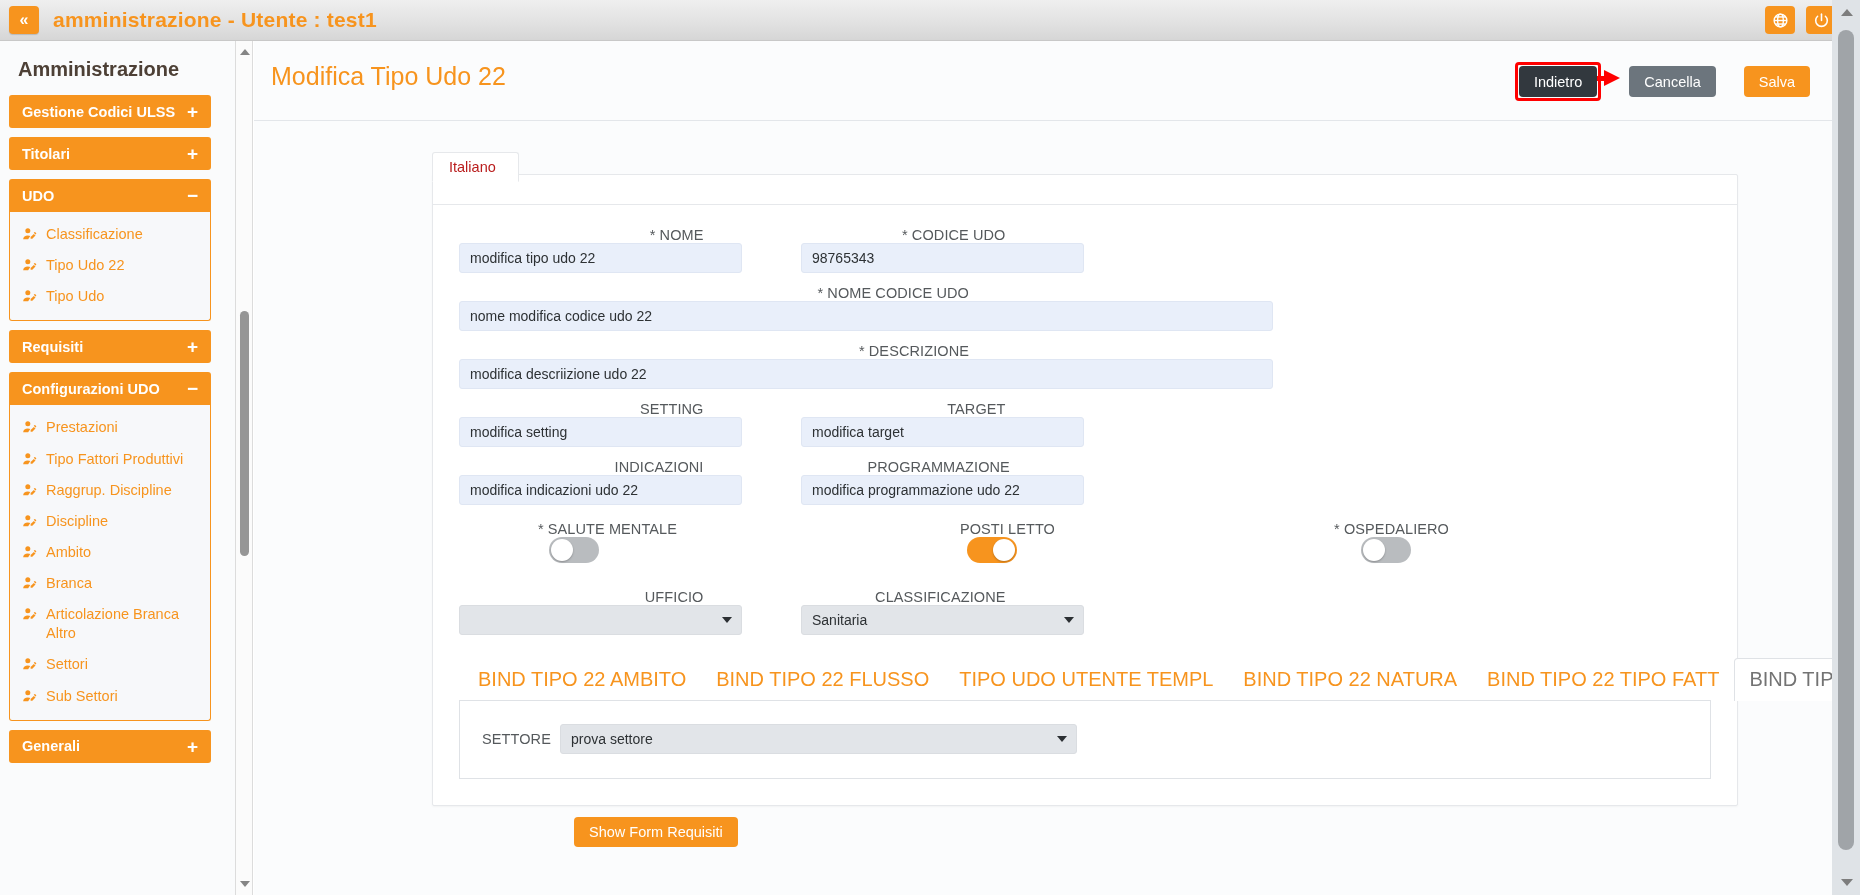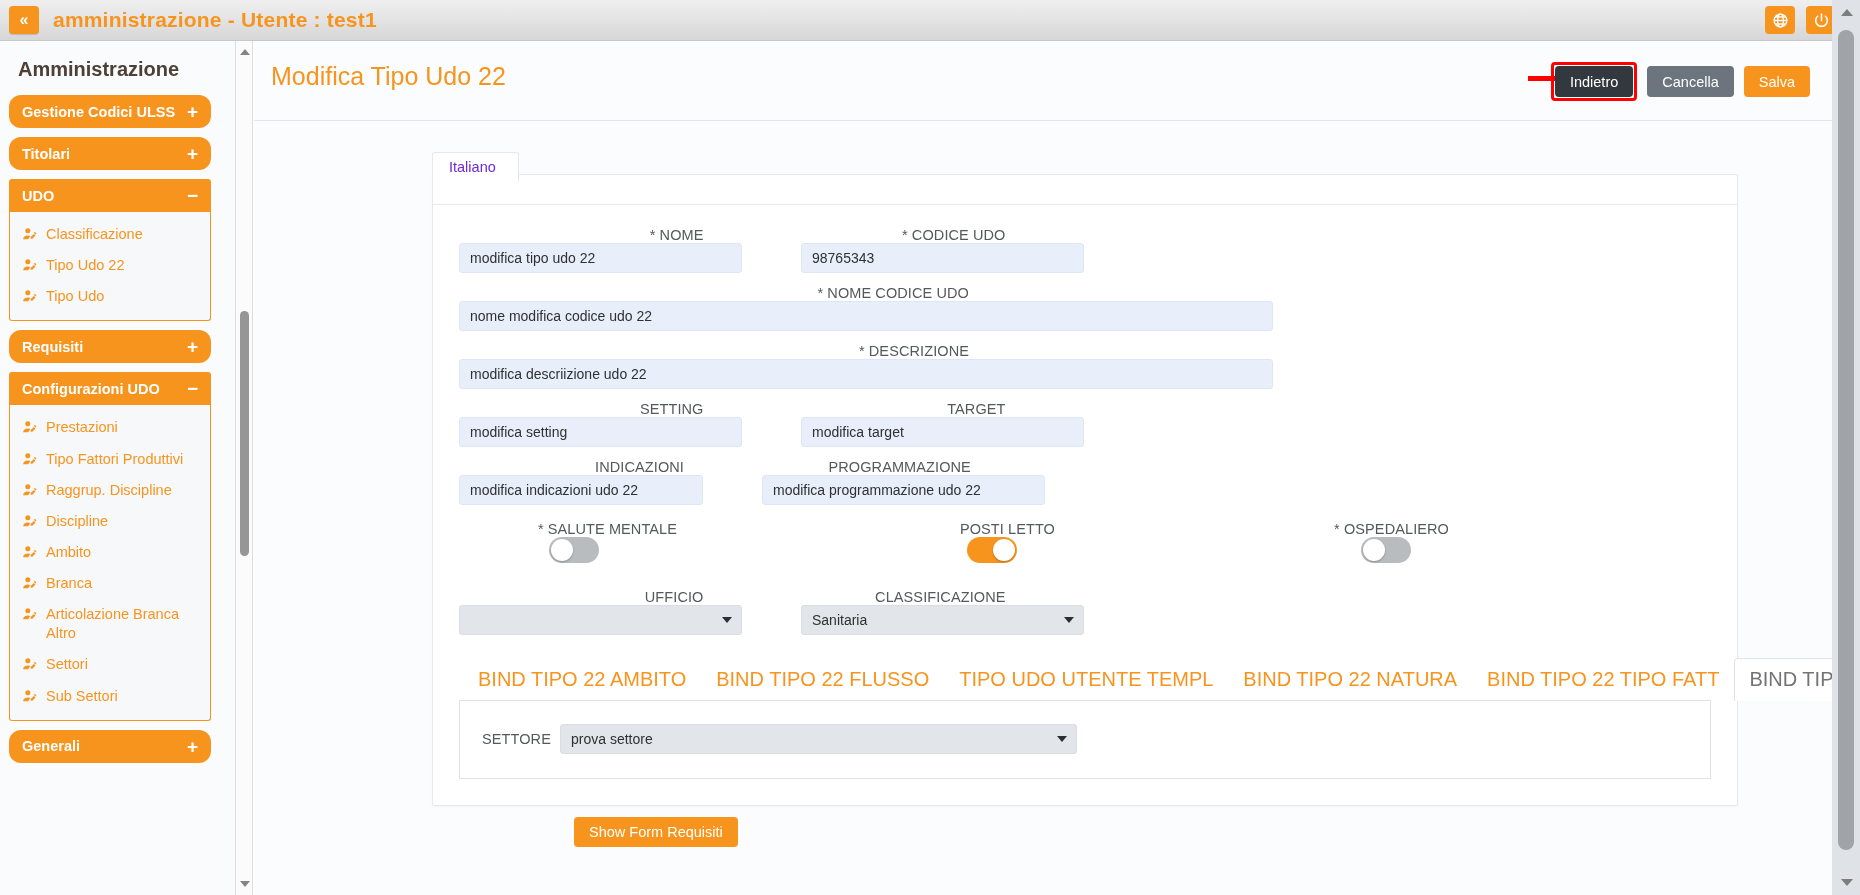--- a/index.html
+++ b/index.html
@@ -72,21 +72,21 @@
     font-weight: bold;
   }
   .acc-header {
     background: #f7941e;
     color: #ffffff;
     font-weight: bold;
     font-size: 14.5px;
     height: 33px;
     display: flex; align-items: center;
     padding: 0 13px;
-    border-radius: 12px;
+    border-radius: 3px;
     margin-bottom: 9px;
     cursor: pointer;
     position: relative;
   }
   .acc-header .sign {
     margin-left: auto;
     font-size: 19px;
     line-height: 1;
     font-weight: bold;
   }
@@ -162,21 +162,21 @@
   }
   .page-title {
     position: absolute;
     left: 17px; top: 21px;
     color: #f7941e;
     font-size: 25px;
   }
   .head-actions {
     position: absolute;
     right: 22px; top: 21px;
-    display: flex; align-items: center; gap: 10px;
+    display: flex; align-items: center; gap: 28px;
   }
   .btn {
     height: 31px;
     padding: 0 15px;
     font-size: 14.5px;
     border: none;
     border-radius: 4px;
     color: #ffffff;
     cursor: pointer;
     display: flex; align-items: center; justify-content: center;
@@ -224,21 +224,21 @@
   }
   .lang-tab {
     position: absolute;
     left: -1px; top: -23px;
     background: #ffffff;
     border: 1px solid #e6e8eb;
     border-bottom: 1px solid #ffffff;
     border-radius: 3px 3px 0 0;
     padding: 6px 22px 6px 16px;
     font-size: 14.5px;
-    color: #6d28d9;
+    color: #b91c1c;
     cursor: pointer;
   }
 
   .fgrid {
     padding: 22px 26px 10px 26px;
   }
   .frow {
     display: flex;
     align-items: center;
     margin-bottom: 12px;
@@ -648,21 +648,21 @@
         </div>
         <div class="fcell" style="margin-left:59px">
           <div class="flabel" style="width:150px">TARGET</div>
           <input class="inp" style="width: 283px;" value="modifica target">
         </div>
       </div>
 
       <div class="frow">
         <div class="fcell">
           <div class="flabel" style="width:230px">INDICAZIONI</div>
-          <input class="inp" style="width: 244px;" value="modifica indicazioni udo 22">
+          <input class="inp" style="width: 283px;" value="modifica indicazioni udo 22">
         </div>
         <div class="fcell" style="margin-left:59px">
           <div class="flabel" style="width:150px">PROGRAMMAZIONE</div>
           <input class="inp" style="width: 283px;" value="modifica programmazione udo 22">
         </div>
       </div>
 
       <div class="frow" style="margin-top:16px;margin-bottom:26px">
         <div class="fcell">
           <div class="flabel" style="width:230px">* SALUTE MENTALE</div>

